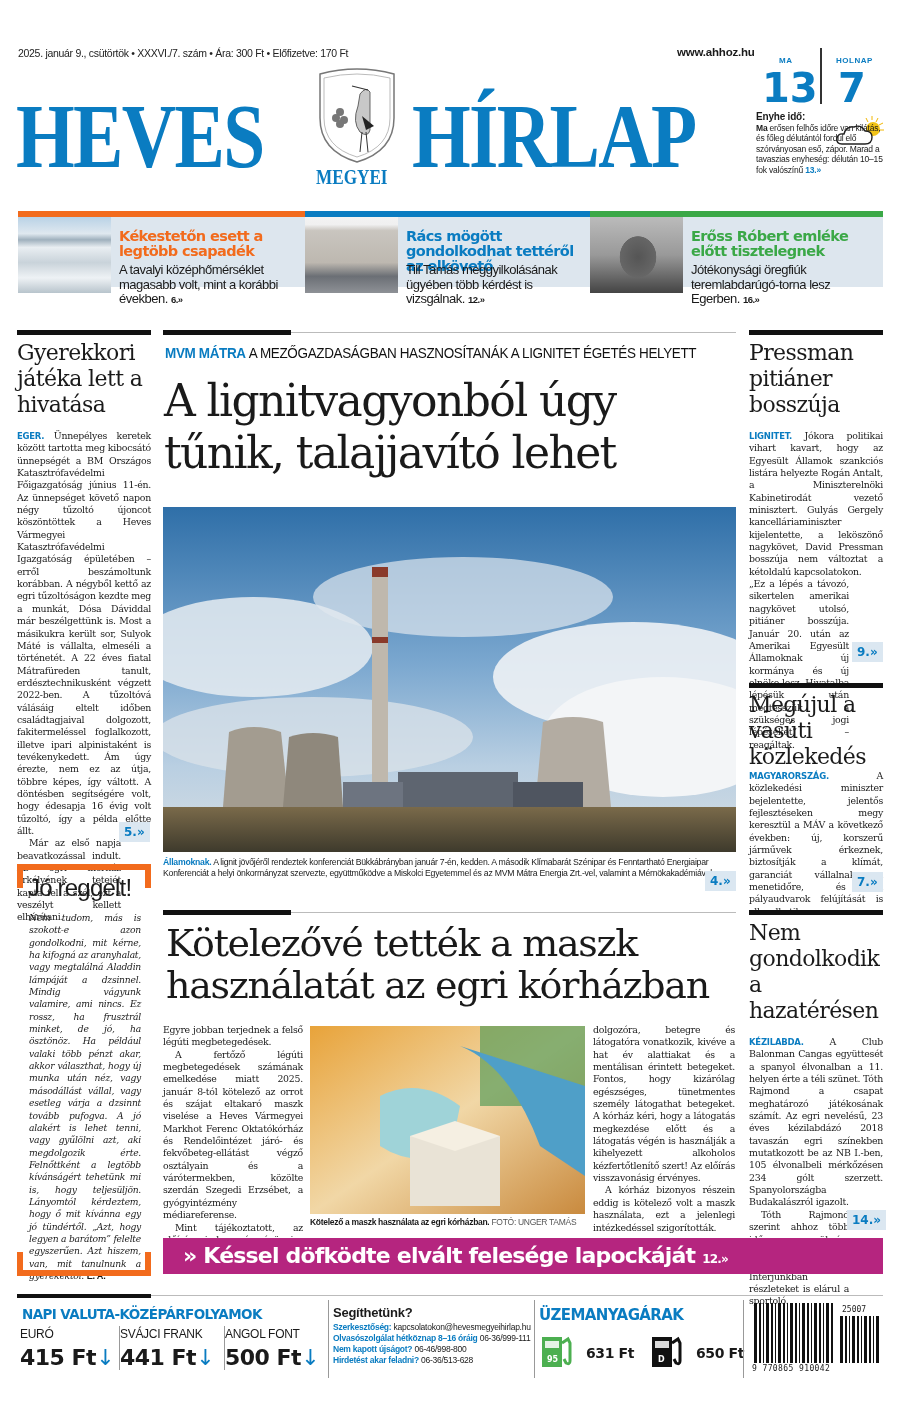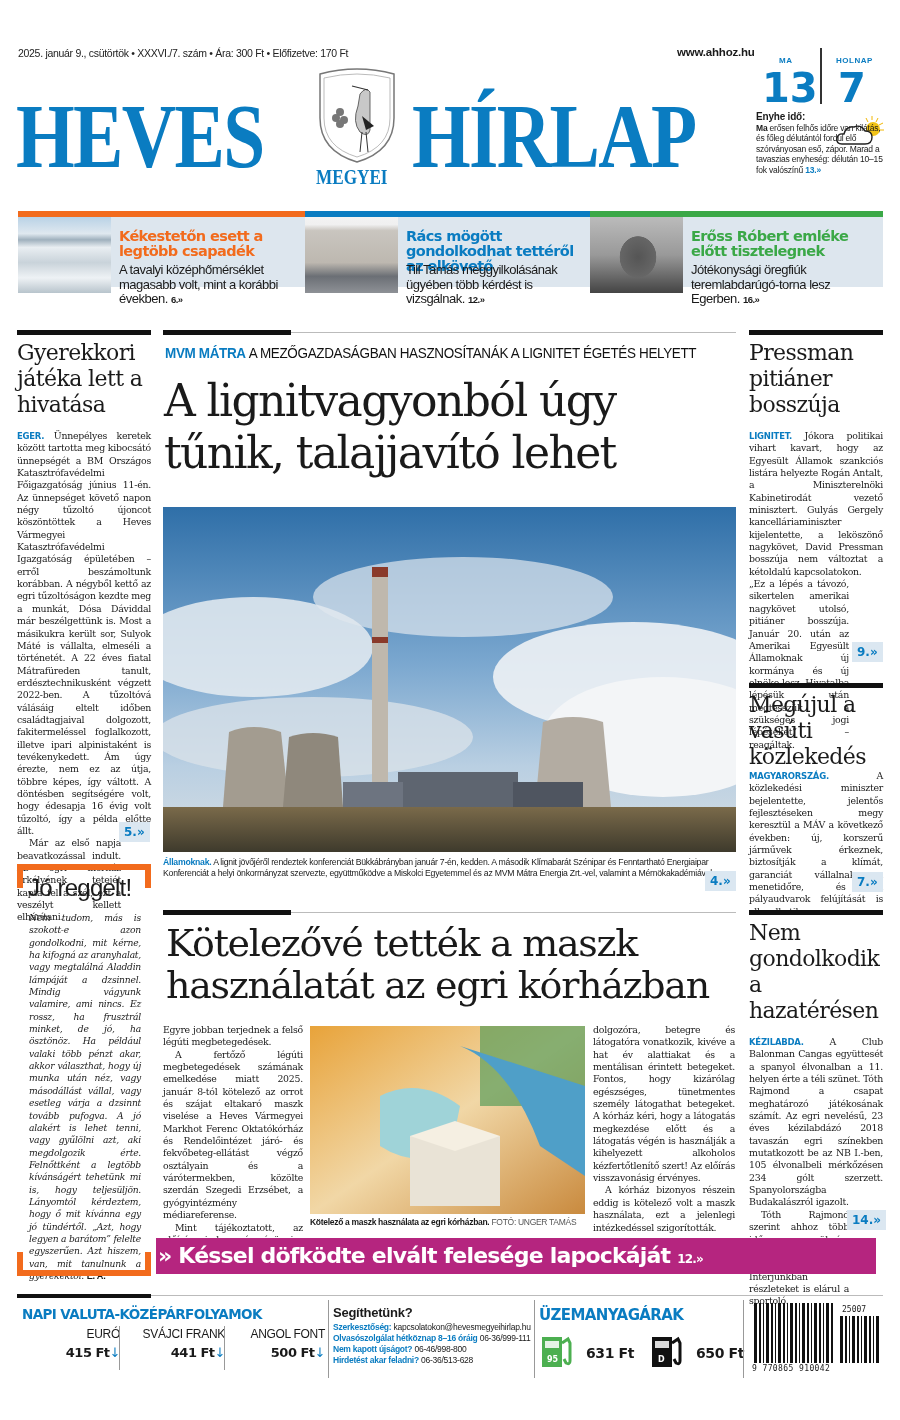--- a/index.html
+++ b/index.html
@@ -41,27 +41,27 @@
   #kicker .k2{font-weight:normal;color:#111}
   #lead-title{left:164px;top:375px;width:580px;font-family:"DejaVu Serif",serif;font-size:44px;line-height:52px;letter-spacing:-1.6px}
   #lead-photo{left:163px;top:507px;width:573px;height:345px;overflow:hidden}
   #lead-cap{left:163px;top:857px;width:560px;font-family:"Liberation Sans",sans-serif;font-size:8.7px;line-height:11px;letter-spacing:-0.25px}
   #lead-cap b{color:#0a7cc1}
   
   #sec-title{left:166px;top:922px;width:580px;font-family:"DejaVu Serif",serif;font-size:38px;line-height:42px;letter-spacing:-1.3px}
   #sec-photo{left:310px;top:1026px;width:275px;height:188px;overflow:hidden}
   #sec-cap{left:310px;top:1217px;font-family:"Liberation Sans",sans-serif;font-size:8.5px;letter-spacing:-0.3px;white-space:nowrap}
   
-  #banner{left:156px;top:1238px;width:720px;height:36px;background:#b5257f;color:#fff;font-family:"DejaVu Sans",sans-serif;font-weight:bold;font-size:22px;line-height:36px;padding-left:2px;letter-spacing:-0.8px;white-space:nowrap}
+  #banner{left:163px;top:1238px;width:720px;height:36px;background:#b5257f;color:#fff;font-family:"DejaVu Sans",sans-serif;font-weight:bold;font-size:22px;line-height:36px;padding-left:20px;letter-spacing:-0.8px;white-space:nowrap}
   #banner .p{font-size:12px}
   
   .ftitle{font-family:"DejaVu Sans",sans-serif;font-weight:bold;color:#0a7cc1;font-size:13.5px;letter-spacing:-0.6px}
-  .cur{position:absolute;top:1327px;width:100px;text-align:right}
+  .cur{position:absolute;top:1327px;width:100px;text-align:left}
   .cur .n{font-family:"Liberation Sans",sans-serif;font-size:12px;letter-spacing:-0.3px}
-  .cur .v{font-family:"DejaVu Sans",sans-serif;font-weight:900;font-size:13px;margin-top:4px;letter-spacing:-0.5px}
+  .cur .v{font-family:"DejaVu Sans",sans-serif;font-weight:900;font-size:22px;margin-top:4px;letter-spacing:-0.5px}
   .arrow{color:#0a7cc1;font-weight:normal}
   .vsep{position:absolute;width:1px;background:#999}
   #help{left:333px;top:1305px;width:205px;font-family:"Liberation Sans",sans-serif;font-size:8.5px;line-height:11px;letter-spacing:-0.25px}
   #help .h{font-size:13px;font-weight:bold;line-height:16px;margin-bottom:1px}
   #help b{color:#0a7cc1}
   .fuel{position:absolute;top:1333px;display:flex;align-items:center}
   .fuel .pr{font-family:"DejaVu Sans",sans-serif;font-weight:900;font-size:14px;margin-left:12px;letter-spacing:-0.4px}
 </style>
 </head>
 <body>

